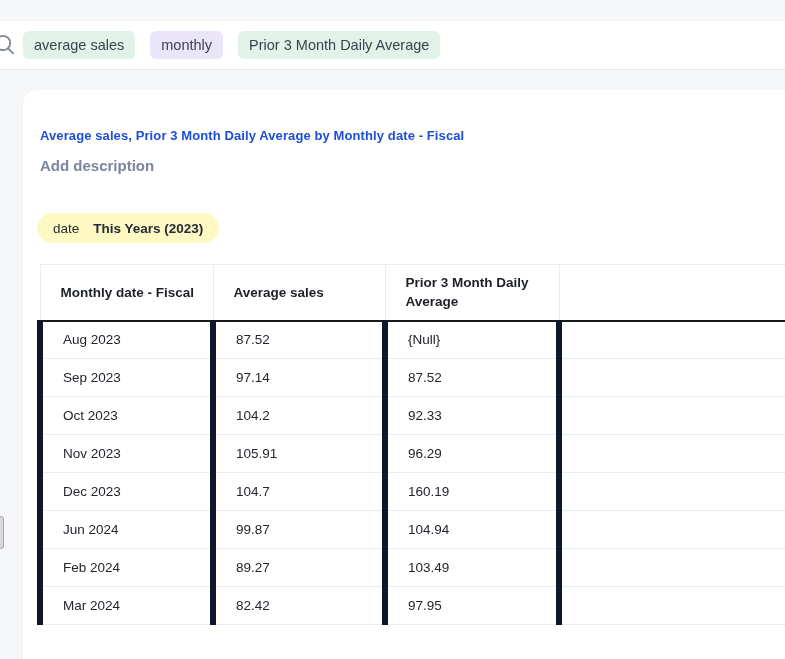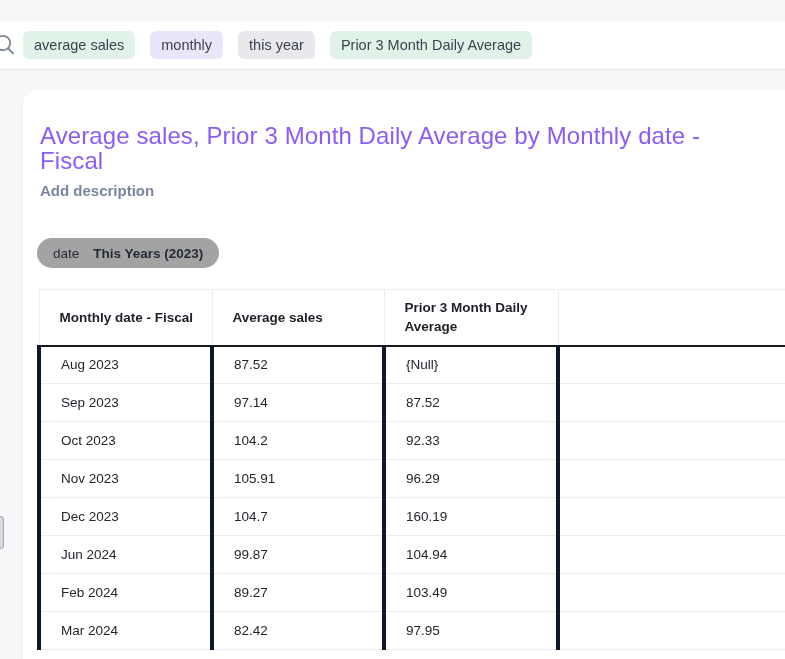--- a/index.html
+++ b/index.html
@@ -51,42 +51,42 @@
     position: absolute;
     left: 23px; top: 90px;
     width: 762px; height: 569px;
     background: #ffffff;
     border-top-left-radius: 14px;
     box-shadow: 0 1px 3px rgba(20,22,26,0.05);
     overflow: hidden;
   }
   .answer-title {
     margin: 33px 20px 0 17px;
-    font-size: 24px;
+    font-size: 13px;
     line-height: 25px;
-    font-weight: 400;
-    color: #8b5cf6;
+    font-weight: 700;
+    color: #1d4ed8;
     letter-spacing: 0.1px;
   }
   .add-description {
     margin: 7px 20px 0 17px;
     font-size: 15px;
     line-height: 21px;
     color: #7c85a0;
     cursor: pointer;
     width: fit-content;
     font-weight: bold;
   }
   .filter-chip {
     margin: 37px 0 0 14px;
     display: inline-flex;
     align-items: center;
     height: 30px;
     padding: 0 16px;
-    background: #a3a3a3;
+    background: #fef9c3;
     border-radius: 15px;
     font-size: 13.5px;
     color: #262b38;
     cursor: pointer;
   }
   .filter-chip .chip-value { font-weight: 700; margin-left: 14px; }
 
   
   .table-wrap { margin: 21px 0 0 14px; }
   table.results {
@@ -112,21 +112,21 @@
     border-left: 1px solid #ecedf1;
     border-bottom: 2px solid #17191d;
   }
   table.results th:last-child { border-right: none; }
   table.results td {
     height: 38px;
     font-size: 13.5px;
     color: #23262d;
     vertical-align: middle;
     padding: 0 18px 0 20px;
-    border-left: 4px solid #0f172a;
+    border-left: 6px solid #0f172a;
     border-bottom: 1px solid #e9ecf0;
     background: #ffffff;
     white-space: nowrap;
   }
   table.results td.num { text-align: left; }
   table.results td.empty, table.results th.empty { padding: 0; }
 
   
   .edge-handle {
     position: absolute;
@@ -143,21 +143,20 @@
 
 <div class="searchbar">
   <span class="search-icon-wrap">
     <svg width="26" height="26" viewBox="0 0 26 26">
       <circle cx="12" cy="11" r="7.2" fill="none" stroke="#7d8494" stroke-width="1.8"></circle>
       <line x1="17.2" y1="16.4" x2="22" y2="21.4" stroke="#7d8494" stroke-width="1.8" stroke-linecap="round"></line>
     </svg>
   </span>
   <span class="token green">average sales</span>
   <span class="token purple">monthly</span>
-  <span class="token gray">this year</span>
   <span class="token green">Prior 3 Month Daily Average</span>
 </div>
 
 <div class="card">
   <h1 class="answer-title">Average sales, Prior 3 Month Daily Average by Monthly date - Fiscal</h1>
   <div class="add-description">Add description</div>
 
   <div class="filter-chip">
     <span class="chip-prefix">date</span>
     <span class="chip-value">This Years (2023)</span>

